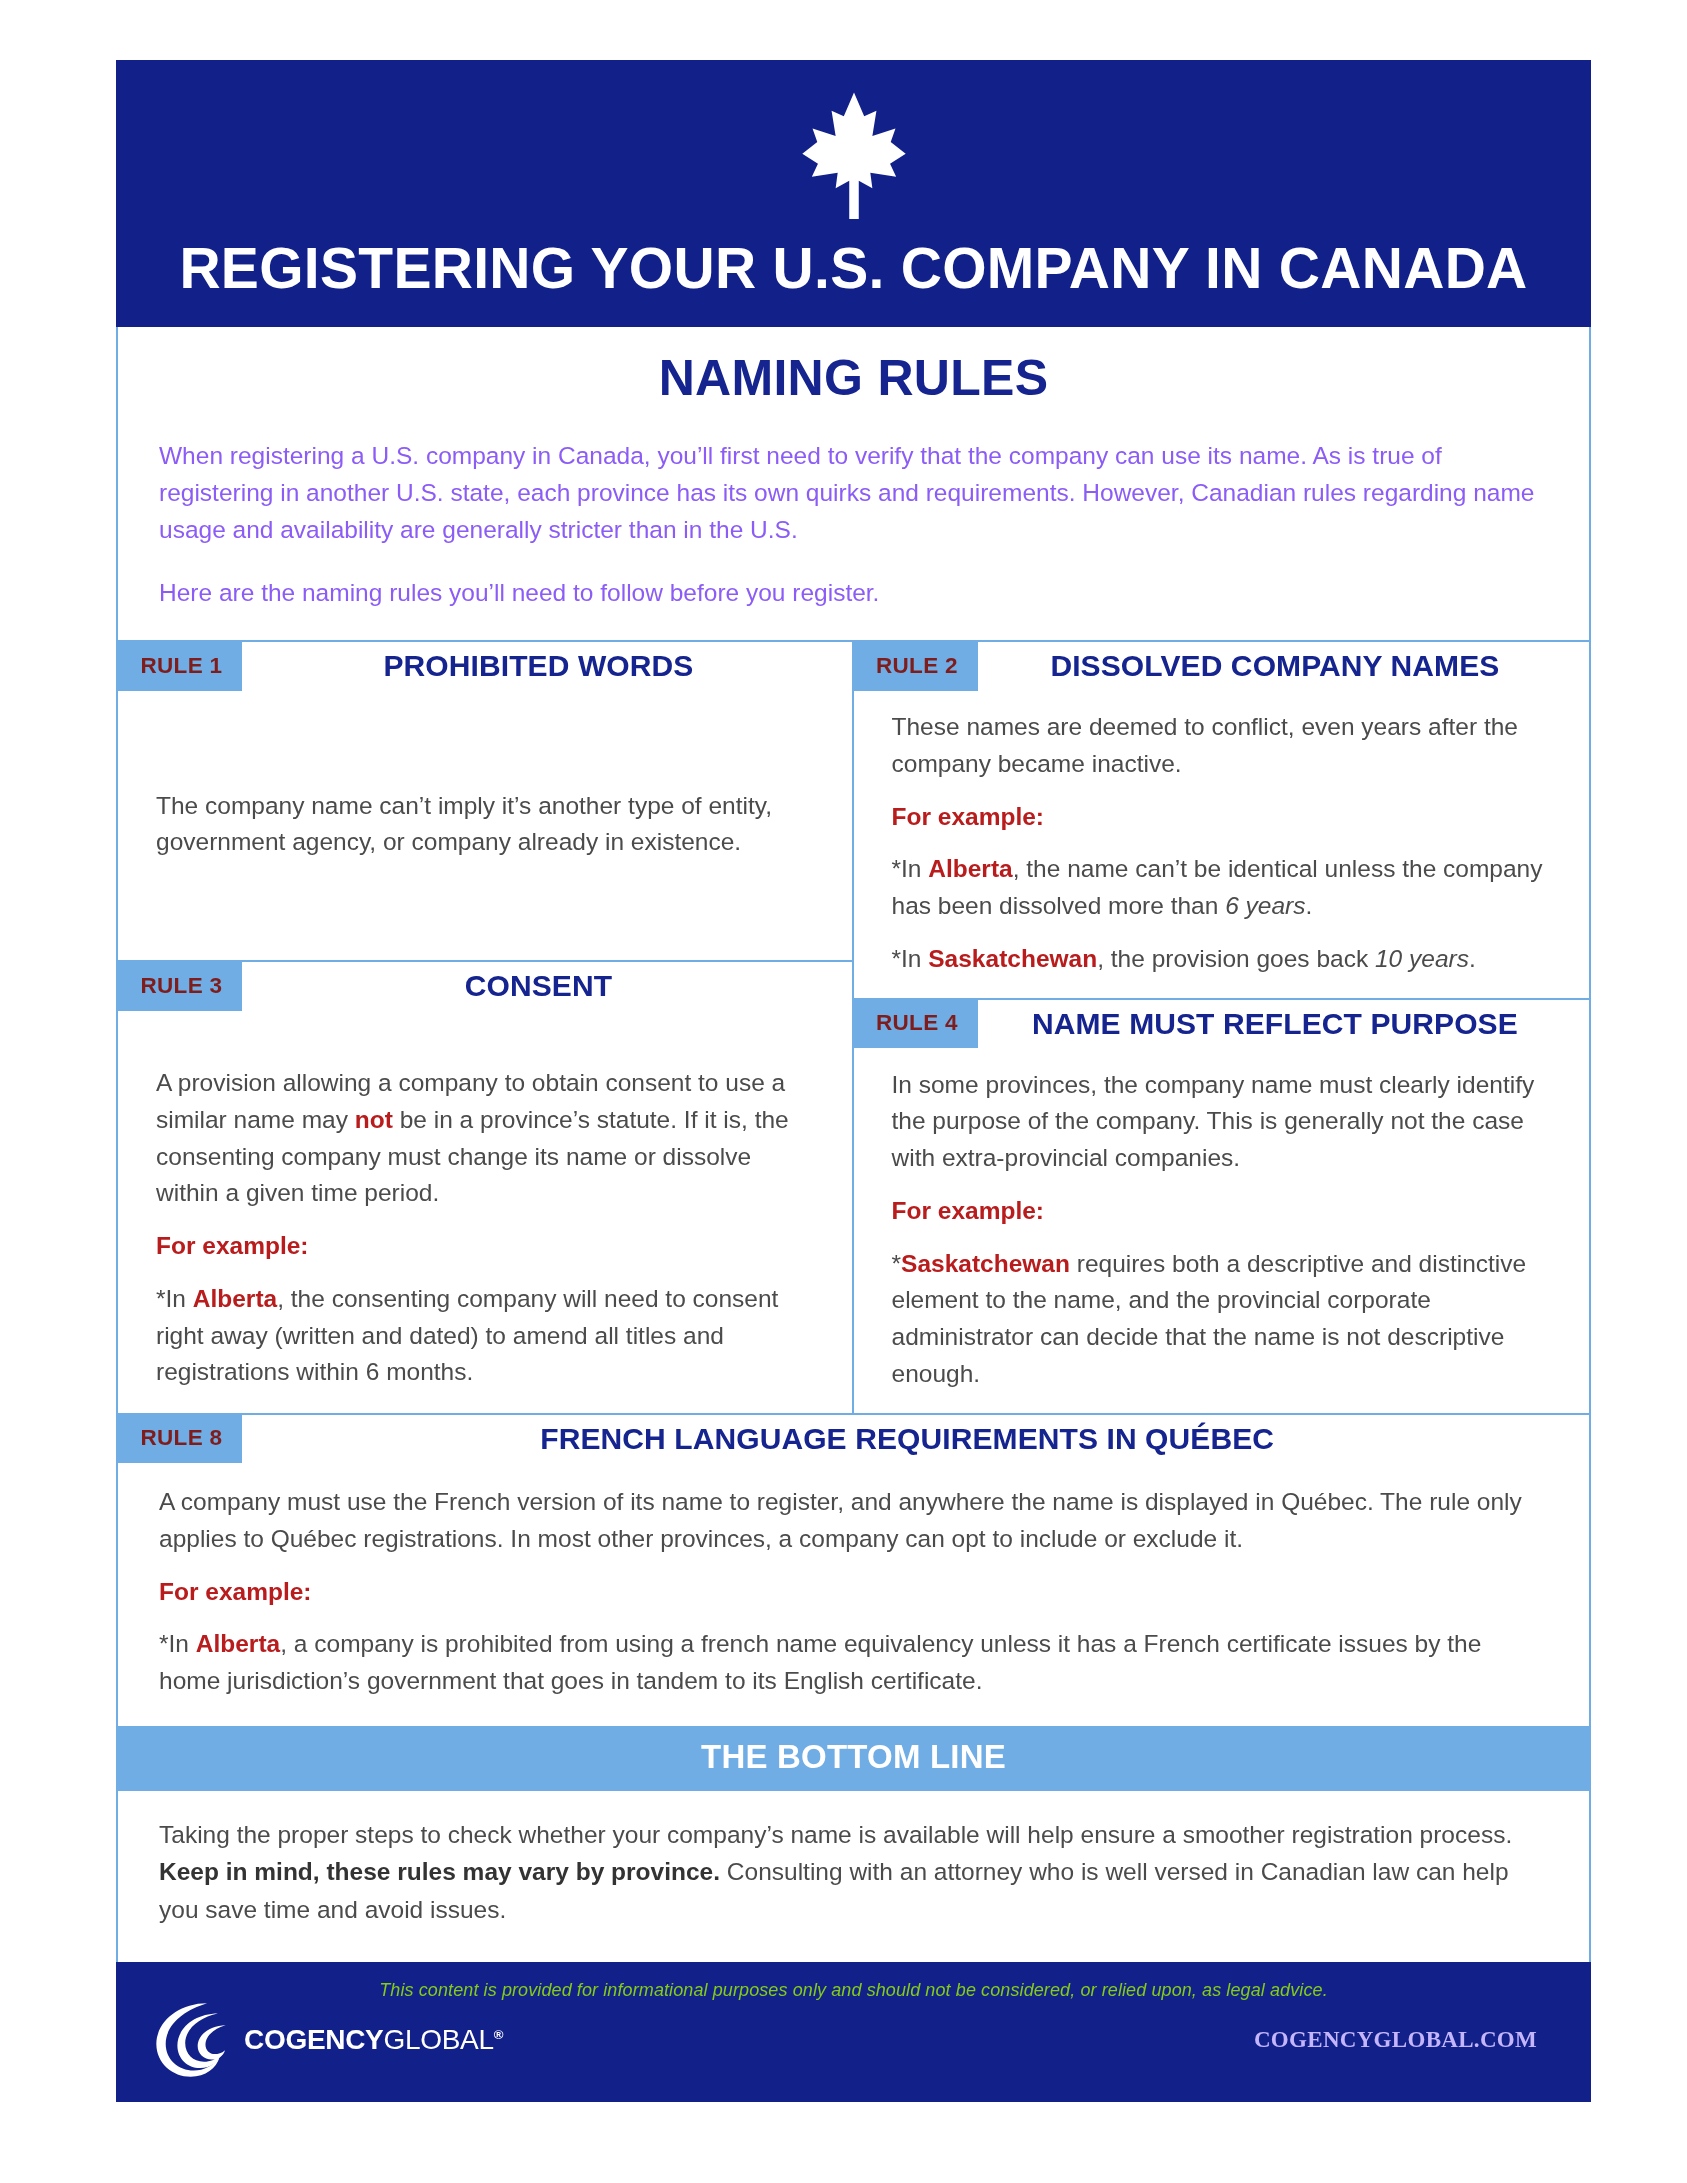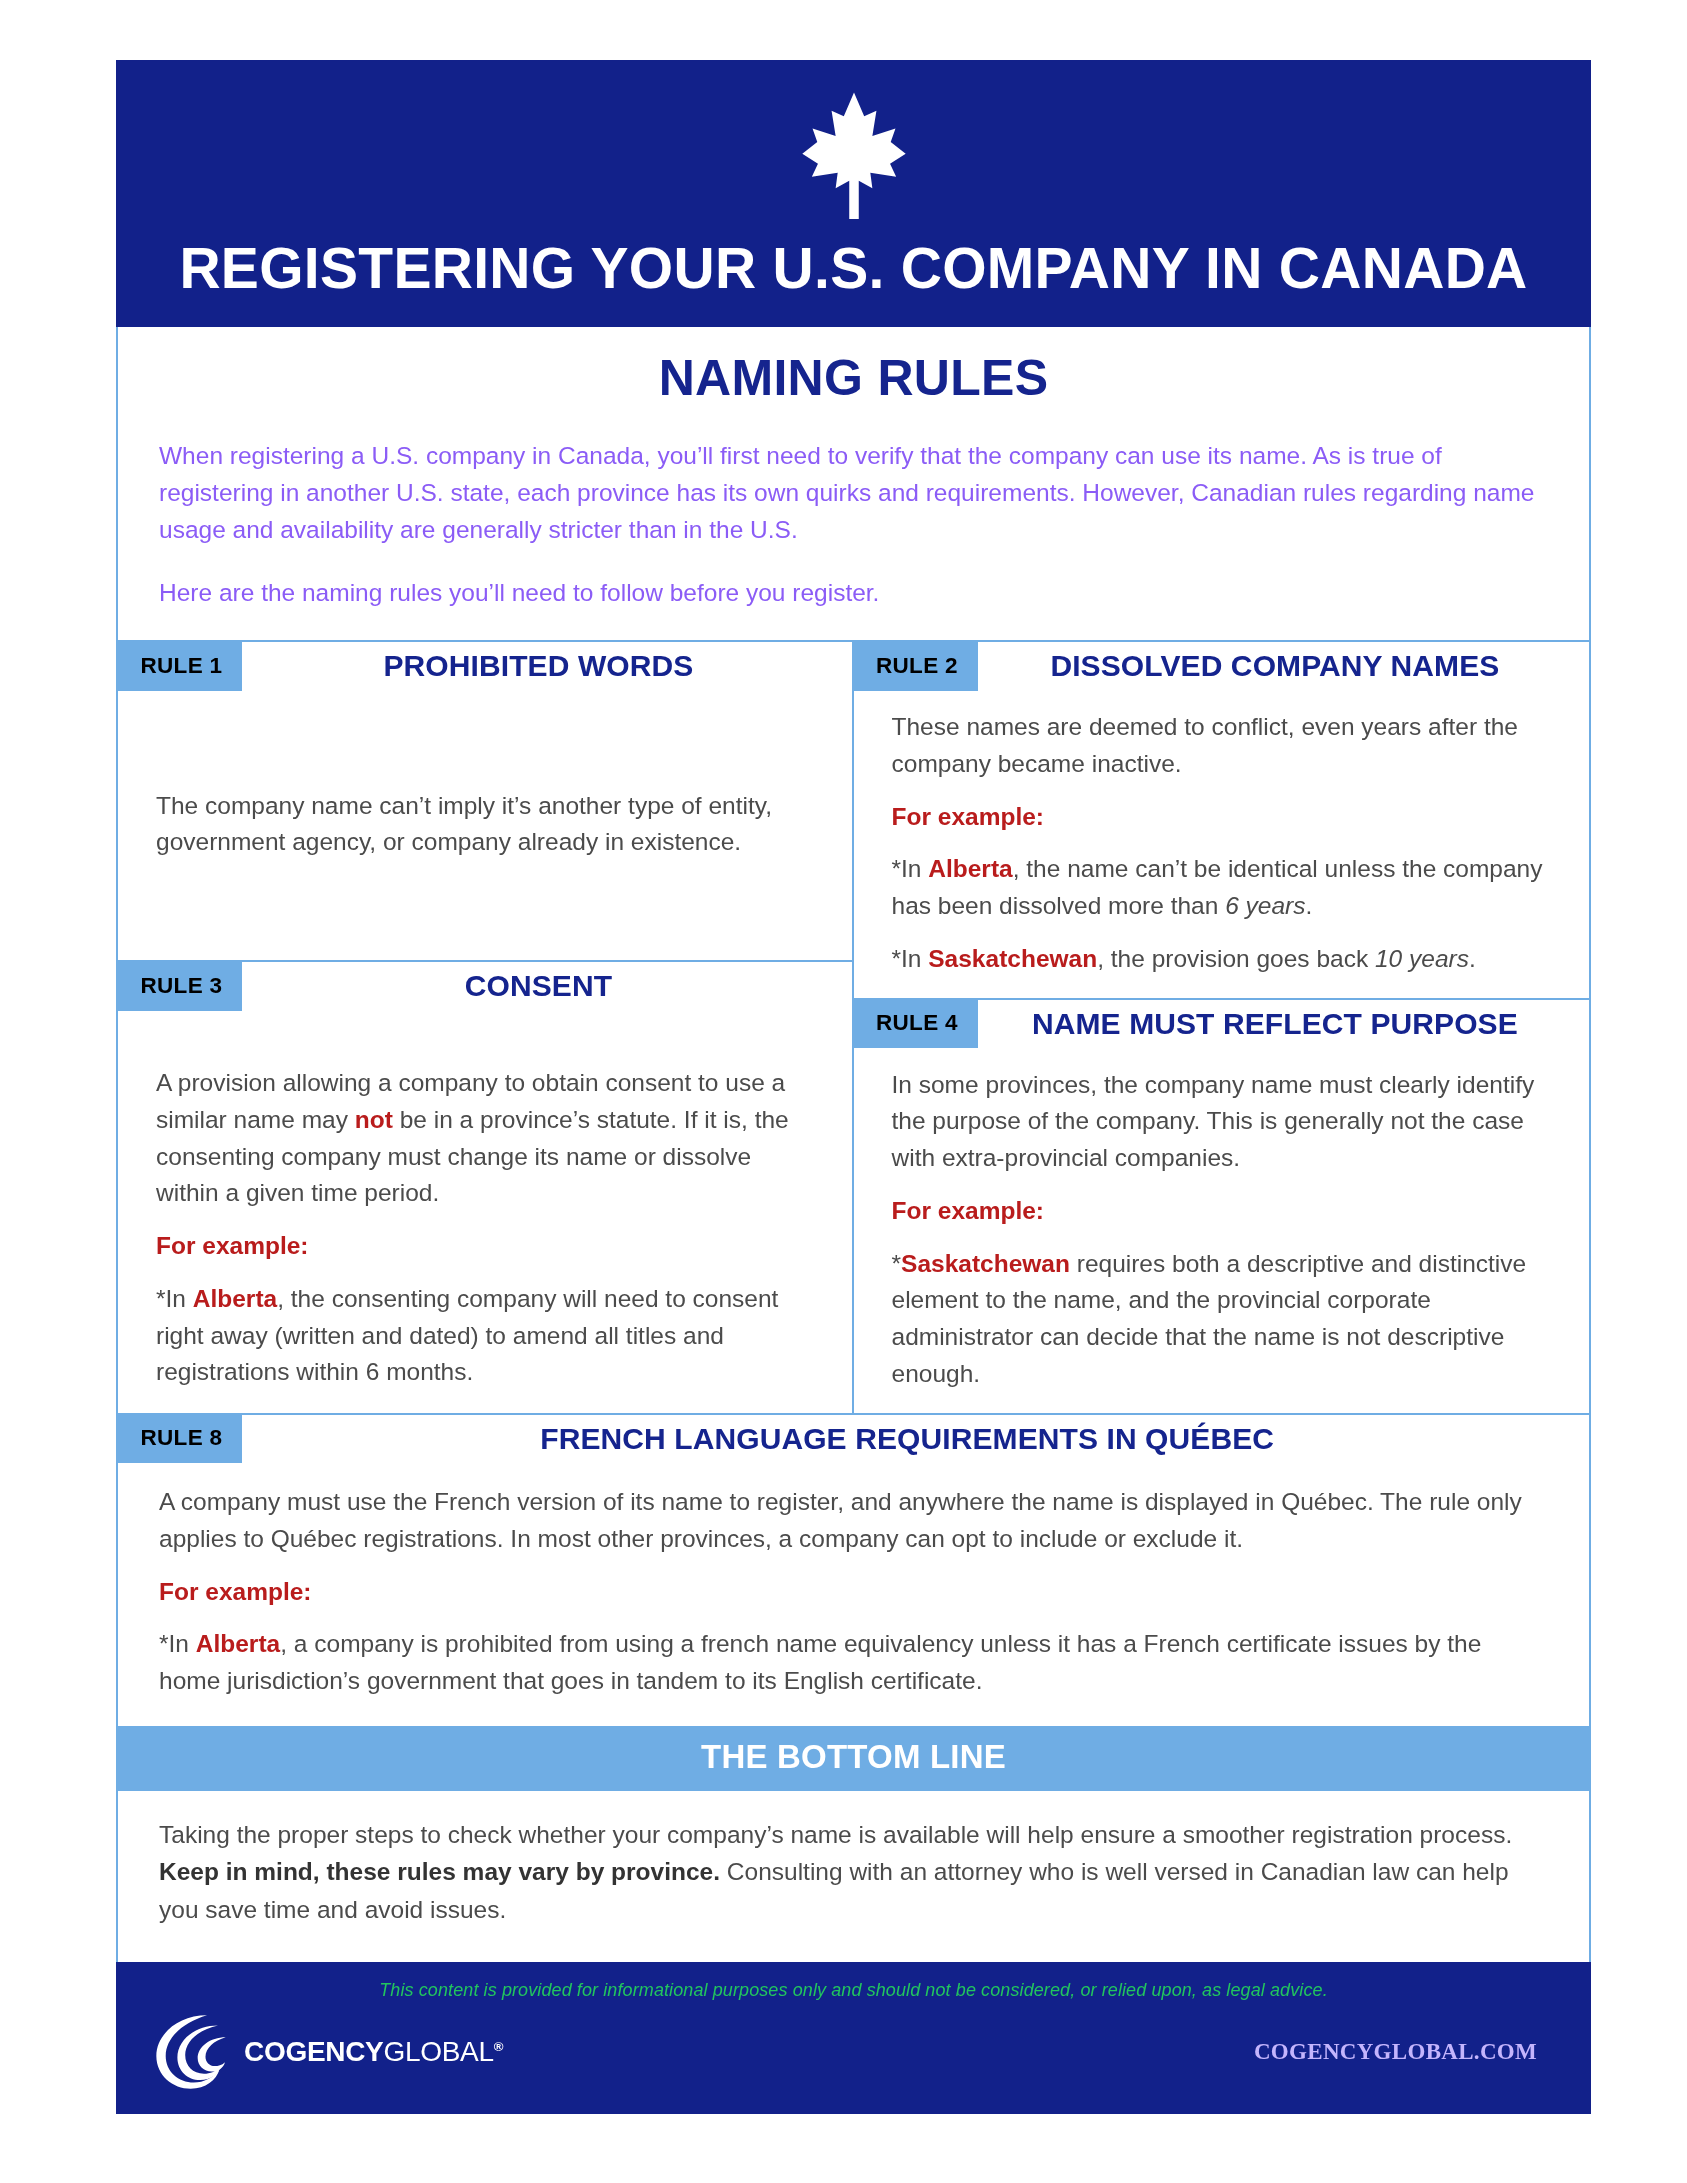--- a/index.html
+++ b/index.html
@@ -99,21 +99,21 @@
   .rule-cell.r3 { border-top: 2.6px solid #6FADE4; min-height: 371px; gap: 36px; }
   .rule-cell.r4 { border-top: 2.6px solid #6FADE4; min-height: 371px; }
 
   .rule-head {
     display: flex;
     align-items: stretch;
     width: 100%;
   }
   .rule-badge {
     background: #6FADE4;
-    color: #000000;
+    color: #7f1d1d;
     font-size: 22.5px;
     font-weight: bold;
     letter-spacing: 0.3px;
     padding: 10.6px 20px 12px 22.5px;
     white-space: nowrap;
     display: flex;
     align-items: center;
   }
   .rule-heading {
     color: #15248E;
@@ -175,25 +175,25 @@
   .bottom-body b { font-weight: bold; color: #333333; }
 
   
   .footer {
     background: #12218A;
     padding: 18.5px 38px 22.5px 38px;
     box-sizing: border-box;
     width: 100%;
   }
   .footer-disclaimer {
-    color: #22c55e;
+    color: #84cc16;
     font-style: italic;
     font-size: 18px;
     text-align: center;
-    margin: 0 0 12px 0;
+    margin: 0 0 0 0;
     letter-spacing: 0.1px;
   }
   .footer-row {
     display: flex;
     align-items: center;
     justify-content: space-between;
   }
   .logo-block {
     display: flex;
     align-items: center;

